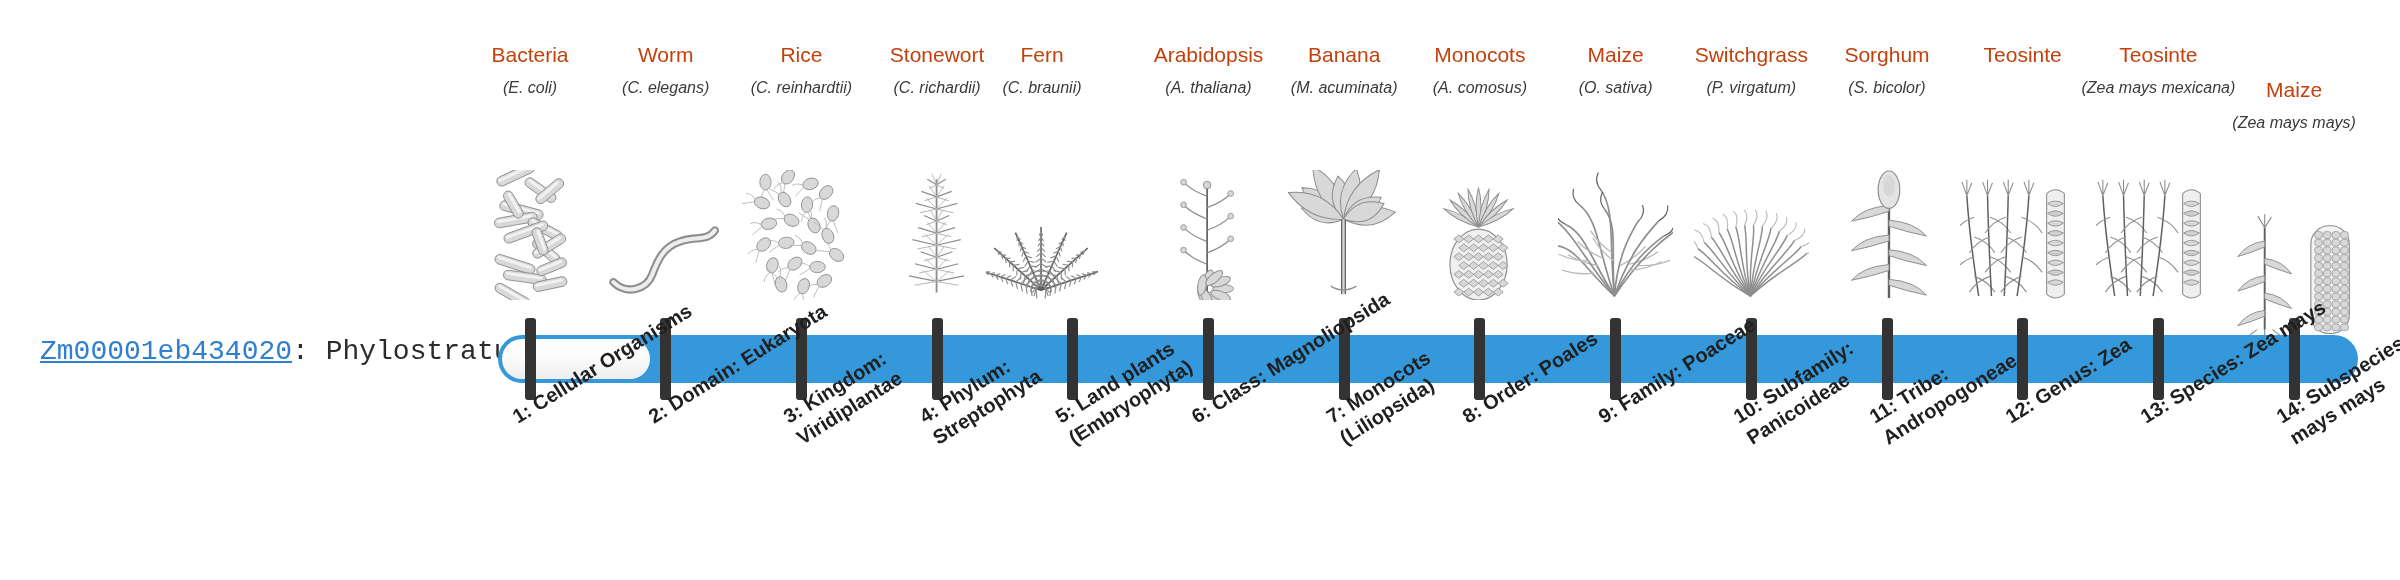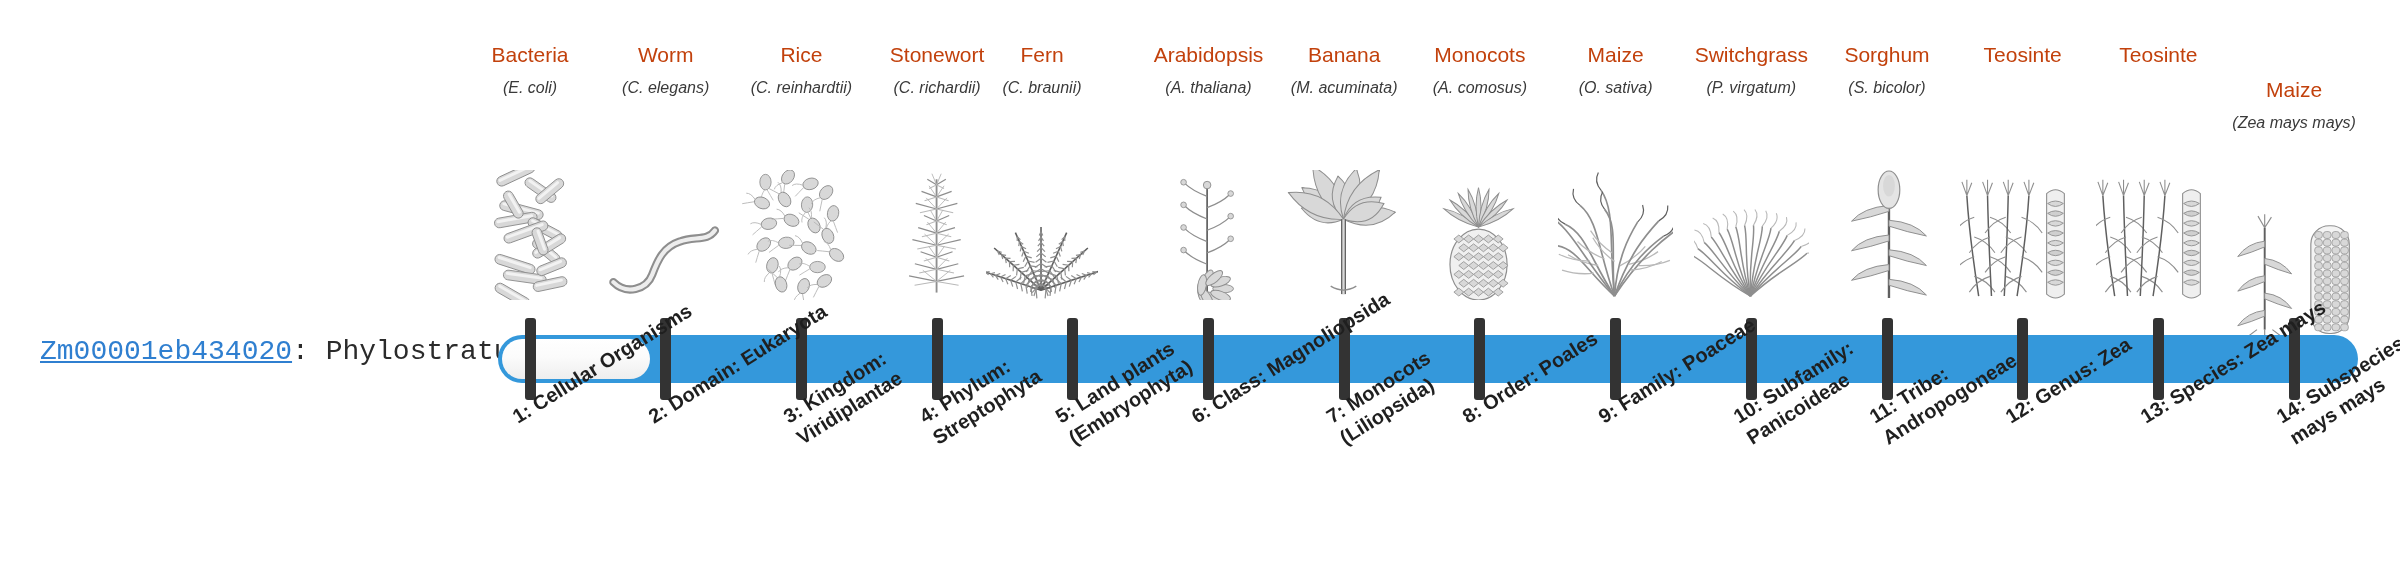--- a/index.html
+++ b/index.html
@@ -948,20 +948,21 @@
             <path d="M88 74 q 8 -5 16 0 q -8 6 -16 0 Z" fill="#d8d8d8" stroke="#8e8e8e" stroke-width="0.9"></path>
             <path d="M88 84 q 8 -5 16 0 q -8 6 -16 0 Z" fill="#cfcfcf" stroke="#8e8e8e" stroke-width="0.9"></path>
             <path d="M88 94 q 8 -5 16 0 q -8 6 -16 0 Z" fill="#d8d8d8" stroke="#8e8e8e" stroke-width="0.9"></path>
             <path d="M88 104 q 8 -5 16 0 q -8 6 -16 0 Z" fill="#cfcfcf" stroke="#8e8e8e" stroke-width="0.9"></path>
             <path d="M88 114 q 8 -5 16 0 q -8 6 -16 0 Z" fill="#d8d8d8" stroke="#8e8e8e" stroke-width="0.9"></path>
           </svg>
         </div>
       </div>
       <div class="col narrow" style="left: 2090.4px;">
         <div class="common-name">Teosinte</div>
+        <div class="latin-name">(Zea mays mexicana)</div>
         <div class="organism">
           <svg width="125" height="130" viewBox="0 0 125 132">
     <path d="M18 128 C 10.5 80, 7.5 50, 6 26" stroke="#5f5f5f" stroke-width="1.5" fill="none"></path>
             <path d="M13.5 48 q -13 4 -21 16" stroke="#8e8e8e" stroke-width="1.1" fill="none"></path>
             <path d="M13.5 68 q 13 4 21 16" stroke="#8e8e8e" stroke-width="1.1" fill="none"></path>
             <path d="M13.5 88 q -13 4 -21 16" stroke="#8e8e8e" stroke-width="1.1" fill="none"></path>
             <path d="M13.5 108 q 13 4 21 16" stroke="#8e8e8e" stroke-width="1.1" fill="none"></path>
             <path d="M6 26 l-5 -14 M6 26 l5 -13 M6 26 l0 -16" stroke="#8e8e8e" stroke-width="1.1" fill="none"></path>
             <path d="M31 128 C 28.5 80, 27.5 50, 27 26" stroke="#5f5f5f" stroke-width="1.5" fill="none"></path>
             <path d="M29.5 48 q 13 4 21 16" stroke="#8e8e8e" stroke-width="1.1" fill="none"></path>

